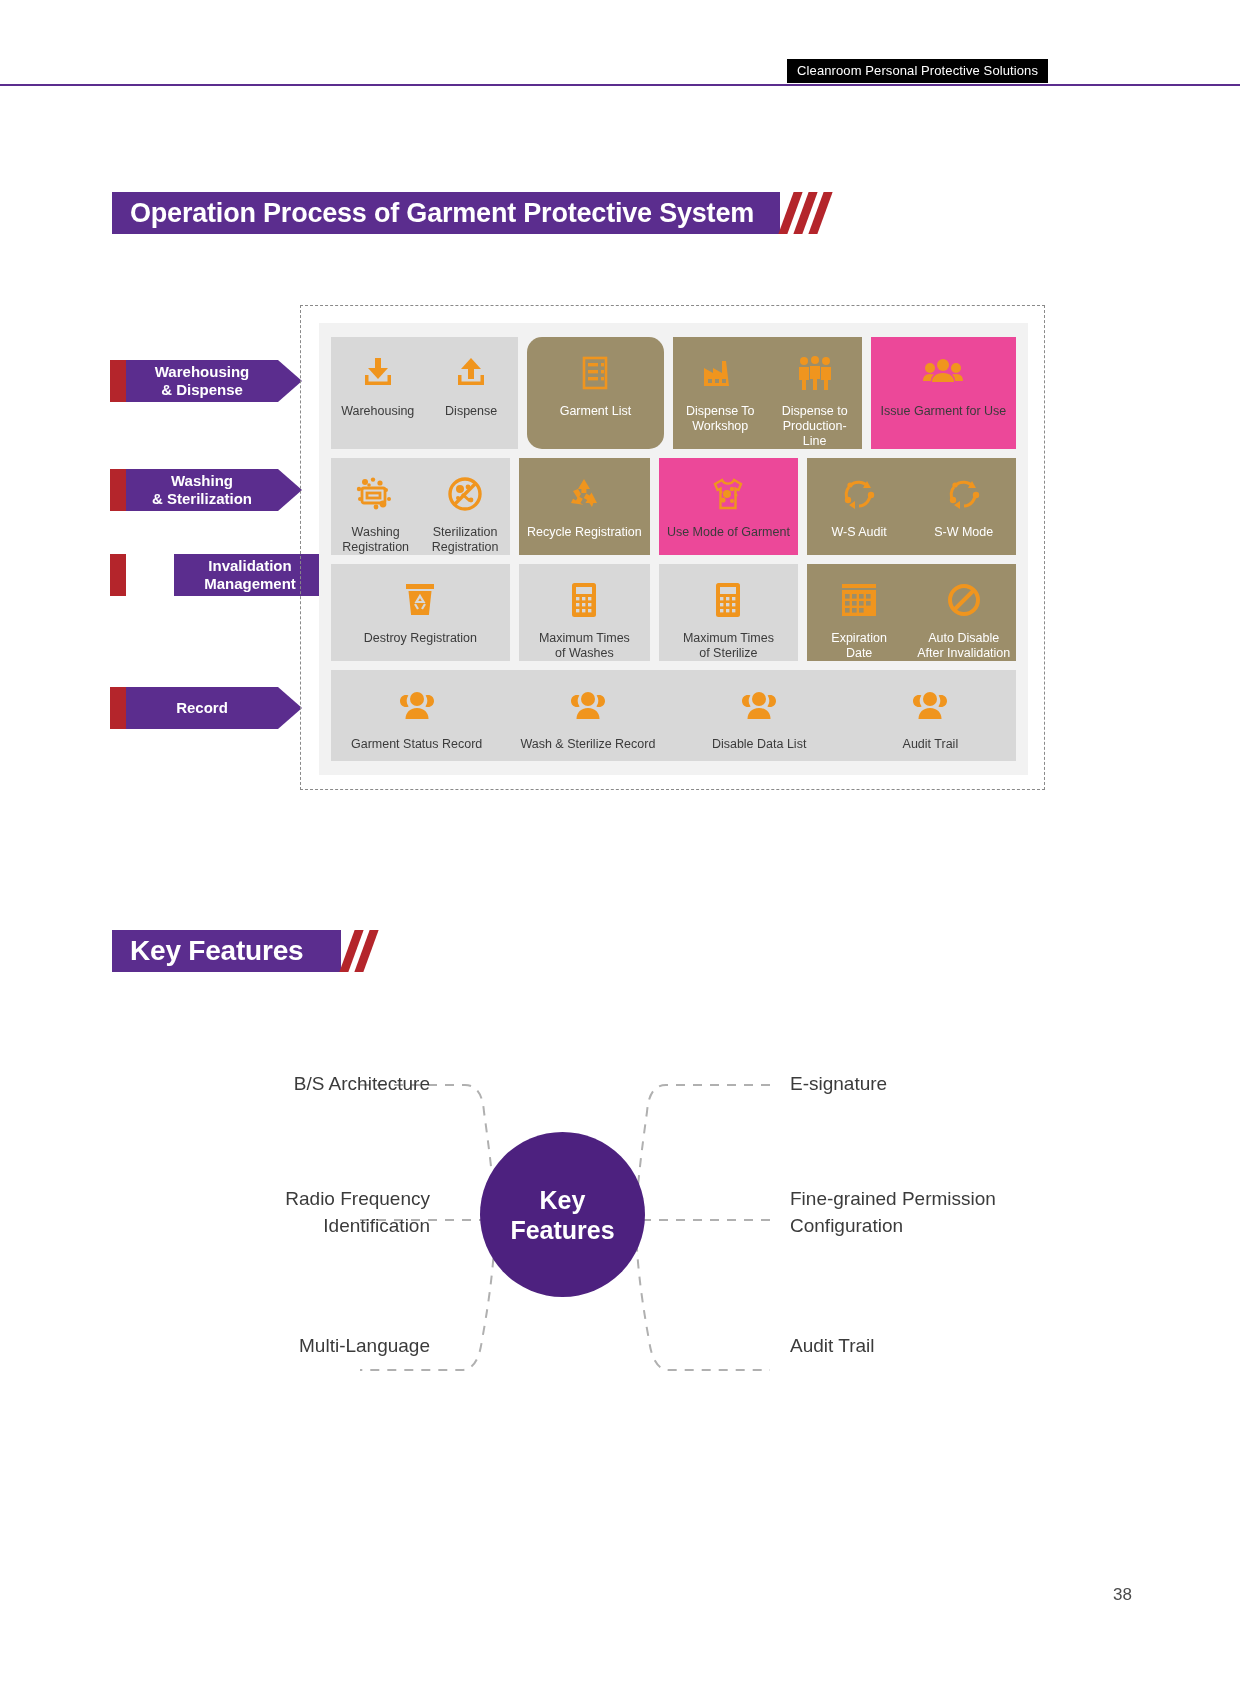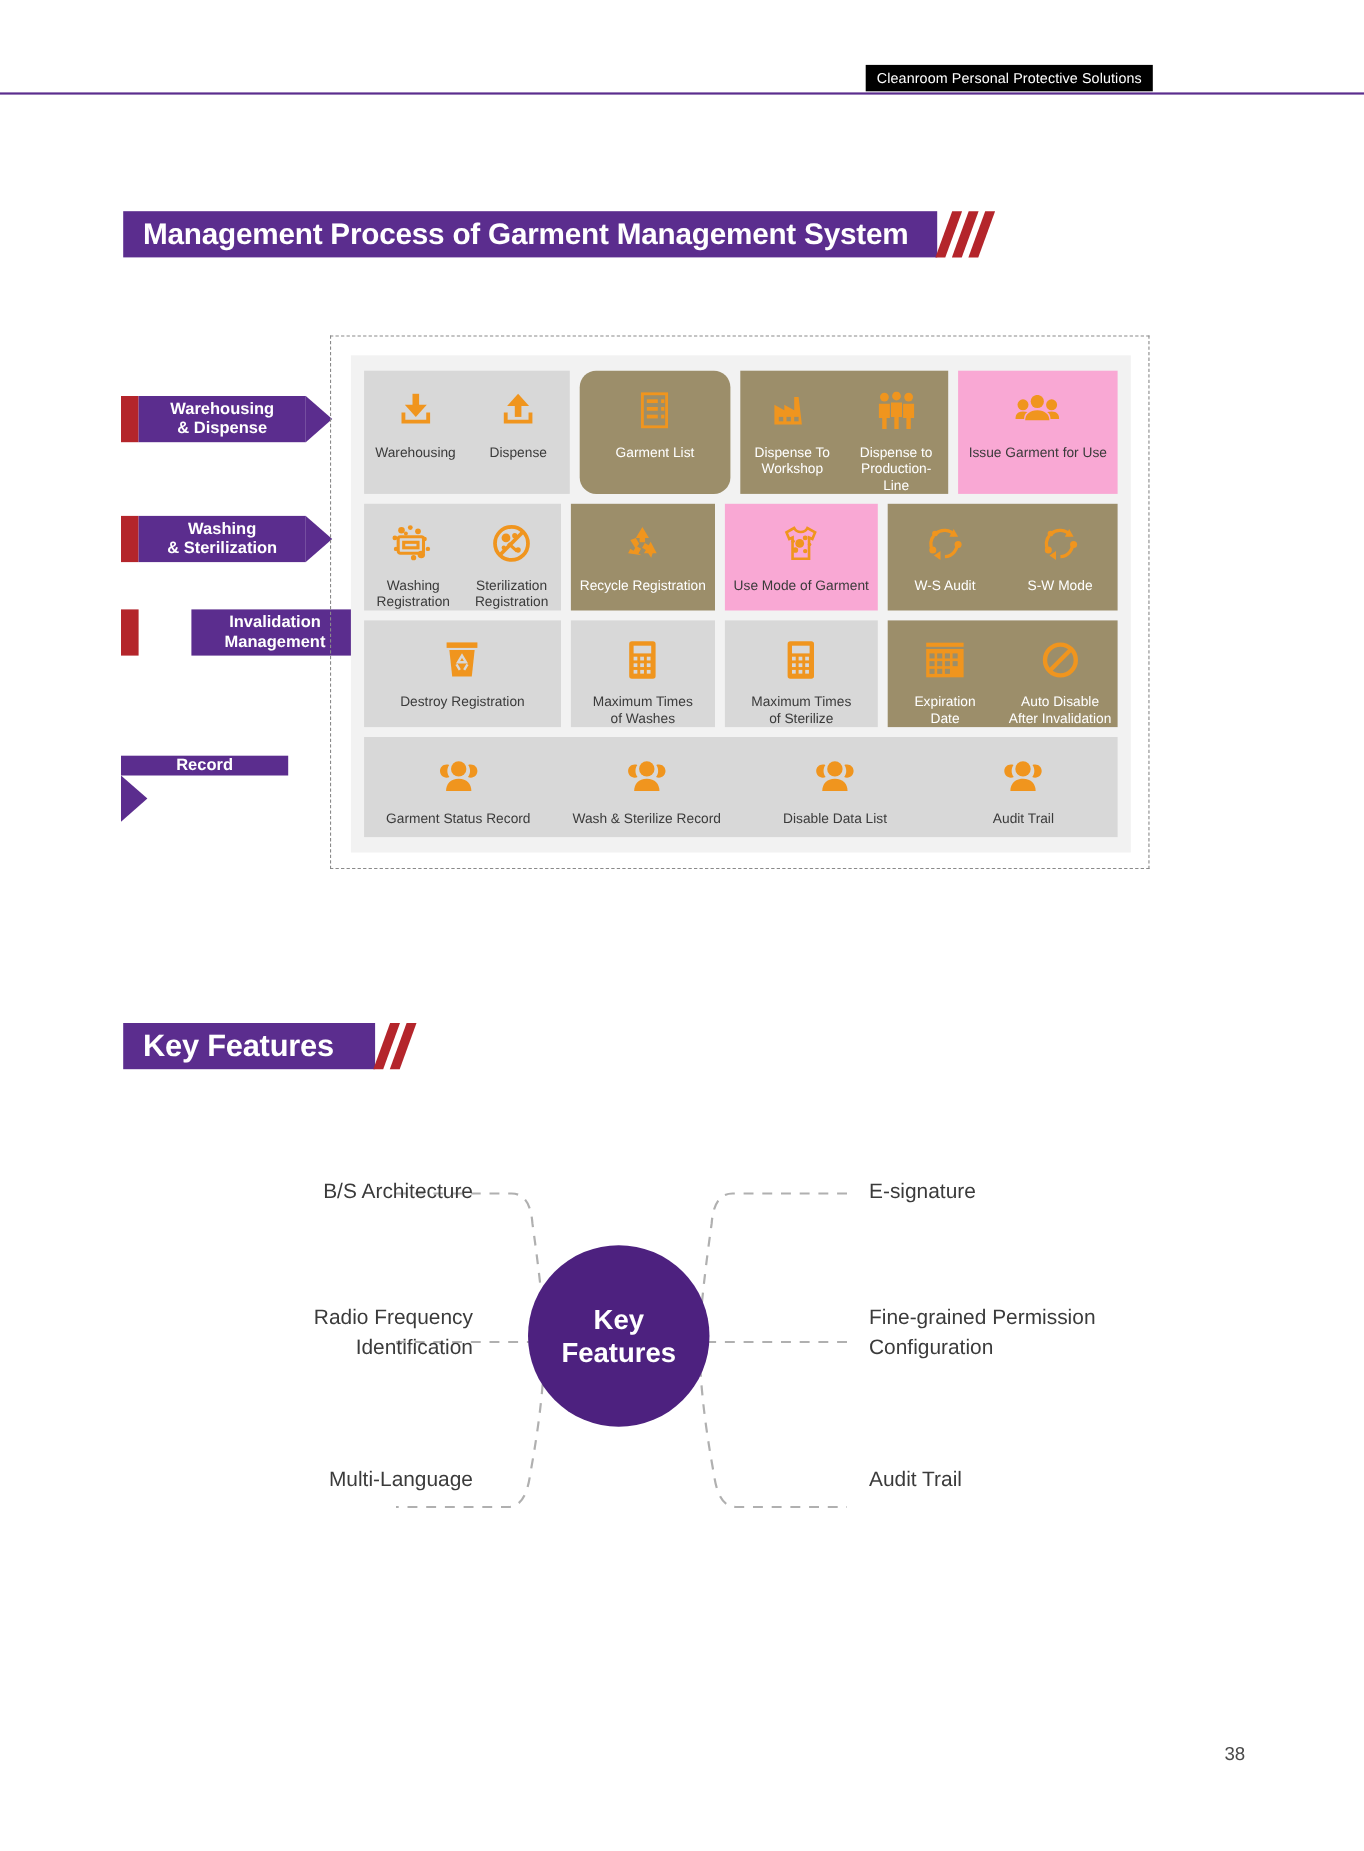--- a/index.html
+++ b/index.html
@@ -57,21 +57,21 @@
     display: flex; flex-direction: column; gap: 9px;
   }
   .drow { display: flex; gap: 9px; height: 100%; }
   .cell {
     position: relative; display: flex; flex-direction: column;
     justify-content: flex-start; align-items: center;
     padding-top: 14px;
   }
   .cell.grey  { background: #d8d8d8; }
   .cell.khaki { background: #9c8e6a; }
-  .cell.aqua  { background: #f9a8d4; }
+  .cell.aqua  { background: #ec4899; }
   .cell .sub { display: flex; flex: 1; width: 100%; }
   .item {
     flex: 1; display: flex; flex-direction: column; align-items: center;
     justify-content: flex-start;
   }
   .ic { height: 44px; display: flex; align-items: center; justify-content: center; }
   .ic svg { display: block; }
   .lbl {
     margin-top: 9px; font-size: 12.5px; line-height: 15px;
     text-align: center; color: #3b3b3b; padding: 0 4px;
@@ -88,21 +88,21 @@
     text-align: center; font-size: 15px; font-weight: bold; line-height: 18px;
   }
   .stage .arrow {
     width: 0; height: 0;
     border-top: 21px solid transparent; border-bottom: 21px solid transparent;
     border-left: 24px solid #5b2d8e;
   }
   #stage1 { top: 360px; }
   #stage2 { top: 469px; }
   #stage3 { top: 554px; gap: 48px; }
-  #stage4 { top: 687px; flex-direction: column; }
+  #stage4 { top: 687px; }
 
   
   .kf { position: absolute; left: 110px; top: 1040px; width: 1020px; height: 360px; }
   .kf-circle {
     position: absolute; left: 370px; top: 92px;
     width: 165px; height: 165px; border-radius: 50%;
     background: #4d217f; color: #fff;
     display: flex; flex-direction: column; align-items: center; justify-content: center;
     font-size: 25px; font-weight: bold; line-height: 30px; text-align: center;
   }
@@ -124,21 +124,21 @@
 </style>
 </head>
 <body>
 
 <div class="page">
 
   <div class="top-rule"></div>
   <div class="top-tab">Cleanroom Personal Protective Solutions</div>
 
   <div class="banner" id="banner1">
-    <div class="bar">Management Process of Garment Management System</div>
+    <div class="bar">Operation Process of Garment Protective System</div>
     <div class="slashes">
         <i></i>
         <i></i>
         <i></i>
       </div>
   </div>
 
   <div class="stage" id="stage1">
     <div class="red"></div>
     <div class="body">Warehousing<br>&amp; Dispense</div>

